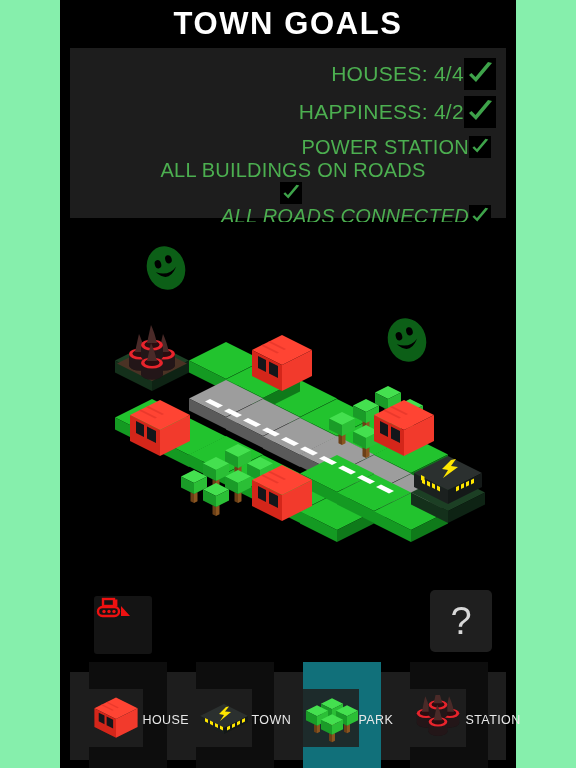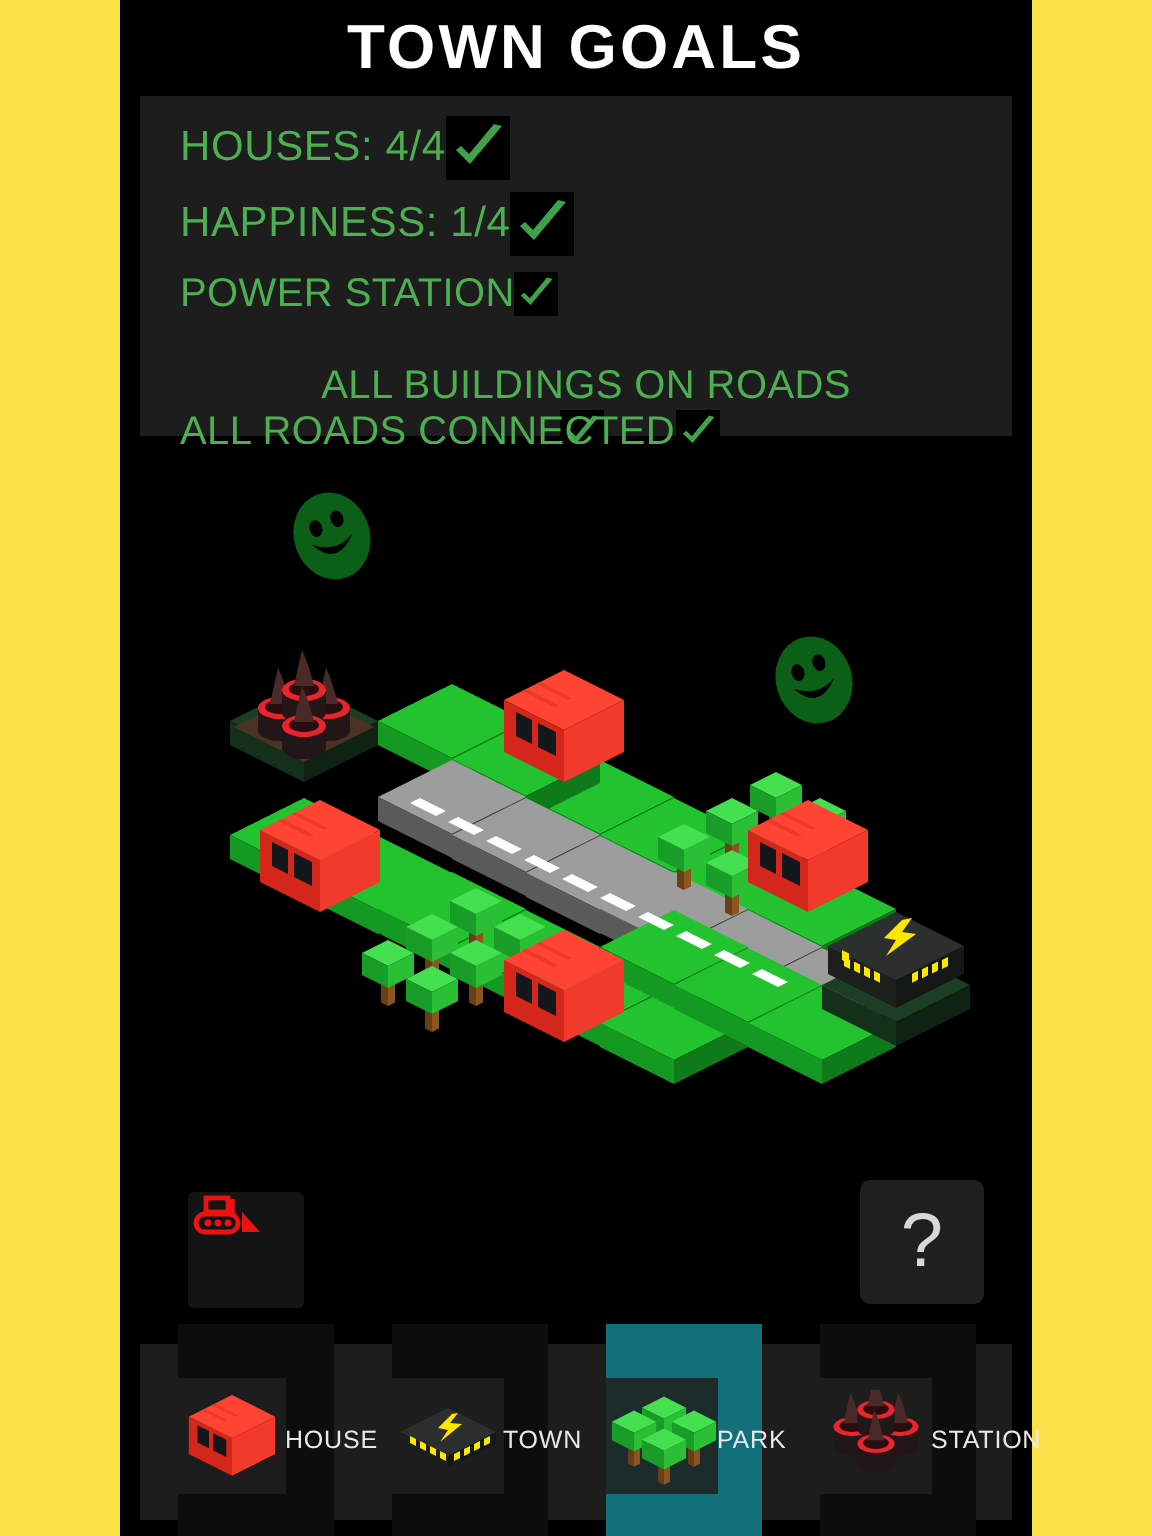--- a/index.html
+++ b/index.html
@@ -3,39 +3,39 @@
 <meta charset="utf-8">
 <style>
   html,body{margin:0;padding:0;background:#000;}
   body{
     width:576px;height:768px;overflow:hidden;
     font-family:"Liberation Sans",sans-serif;
     background:#121212;
     position:relative;
   }
   
-  .frame{position:absolute;inset:0;background:#fde047;padding-left:44px;}
+  .frame{position:absolute;inset:0;background:#86efac;padding-left:44px;}
   .stage{position:absolute;left:60px;top:0;width:456px;height:768px;background:#000;}
 
   
   .title{
     position:absolute;left:0;top:0;width:456px;height:48px;
     display:flex;align-items:center;justify-content:center;
     color:#ffffff;font-size:31px;font-weight:bold;letter-spacing:1.6px;
     background:#000;
   }
 
   
   .goals{
     position:absolute;left:10px;top:48px;width:436px;height:170px;
     background:#1d1d1d;
   }
   .goal-row{
     position:absolute;left:20px;right:10px;
-    display:flex;align-items:center;justify-content:flex-start;
+    display:flex;align-items:center;justify-content:flex-end;
   }
   .goal-label{color:#4caf50;white-space:nowrap;}
   .goal-row.big .goal-label{font-size:21px;letter-spacing:.3px;}
   .goal-row.small .goal-label{font-size:20px;letter-spacing:.2px;}
 
   .check{position:relative;background:#000;display:block;}
   .check svg{display:block;}
 
   
   .scene{
@@ -92,21 +92,21 @@
       <div class="goal-row big" style="top:10px;height:32px;">
         <span class="goal-label">HOUSES: 4/4</span>
         <span class="check" style="width:32px;height:32px;">
           <svg width="32" height="32" viewBox="0 0 32 32">
               <path d="M5 17 L12 24 L28 5 L24 4 L11.5 19 L7.5 15 Z" fill="#3ea34a"></path>
             </svg>
         </span>
       </div>
 
       <div class="goal-row big" style="top:48px;height:32px;">
-        <span class="goal-label">HAPPINESS: 1/4</span>
+        <span class="goal-label">HAPPINESS: 4/2</span>
         <span class="check" style="width:32px;height:32px;">
           <svg width="32" height="32" viewBox="0 0 32 32">
               <path d="M5 17 L12 24 L28 5 L24 4 L11.5 19 L7.5 15 Z" fill="#3ea34a"></path>
             </svg>
         </span>
       </div>
 
       <div class="goal-row small" style="top:88px;height:22px;">
         <span class="goal-label">POWER STATION</span>
         <span class="check" style="width:22px;height:22px;margin-right:5px;">
@@ -119,21 +119,21 @@
 
       <div class="goal-row small" style="top:134px;height:22px;flex-direction:column;">
         <span class="goal-label">ALL BUILDINGS ON ROADS</span>
         <span class="check" style="width:22px;height:22px;margin-right:5px;">
           <svg width="22" height="22" viewBox="0 0 32 32">
               <path d="M5 17 L12 24 L28 5 L24 4 L11.5 19 L7.5 15 Z" fill="#3ea34a"></path>
             </svg>
         </span>
       </div>
 
-      <div class="goal-row small" style="top:157px;height:22px;">
+      <div class="goal-row small" style="top:157px;height:22px;font-style:italic;">
         <span class="goal-label">ALL ROADS CONNECTED</span>
         <span class="check" style="width:22px;height:22px;margin-right:5px;">
           <svg width="22" height="22" viewBox="0 0 32 32">
               <path d="M5 17 L12 24 L28 5 L24 4 L11.5 19 L7.5 15 Z" fill="#3ea34a"></path>
             </svg>
         </span>
       </div>
     </div>
 
     <div class="scene">

